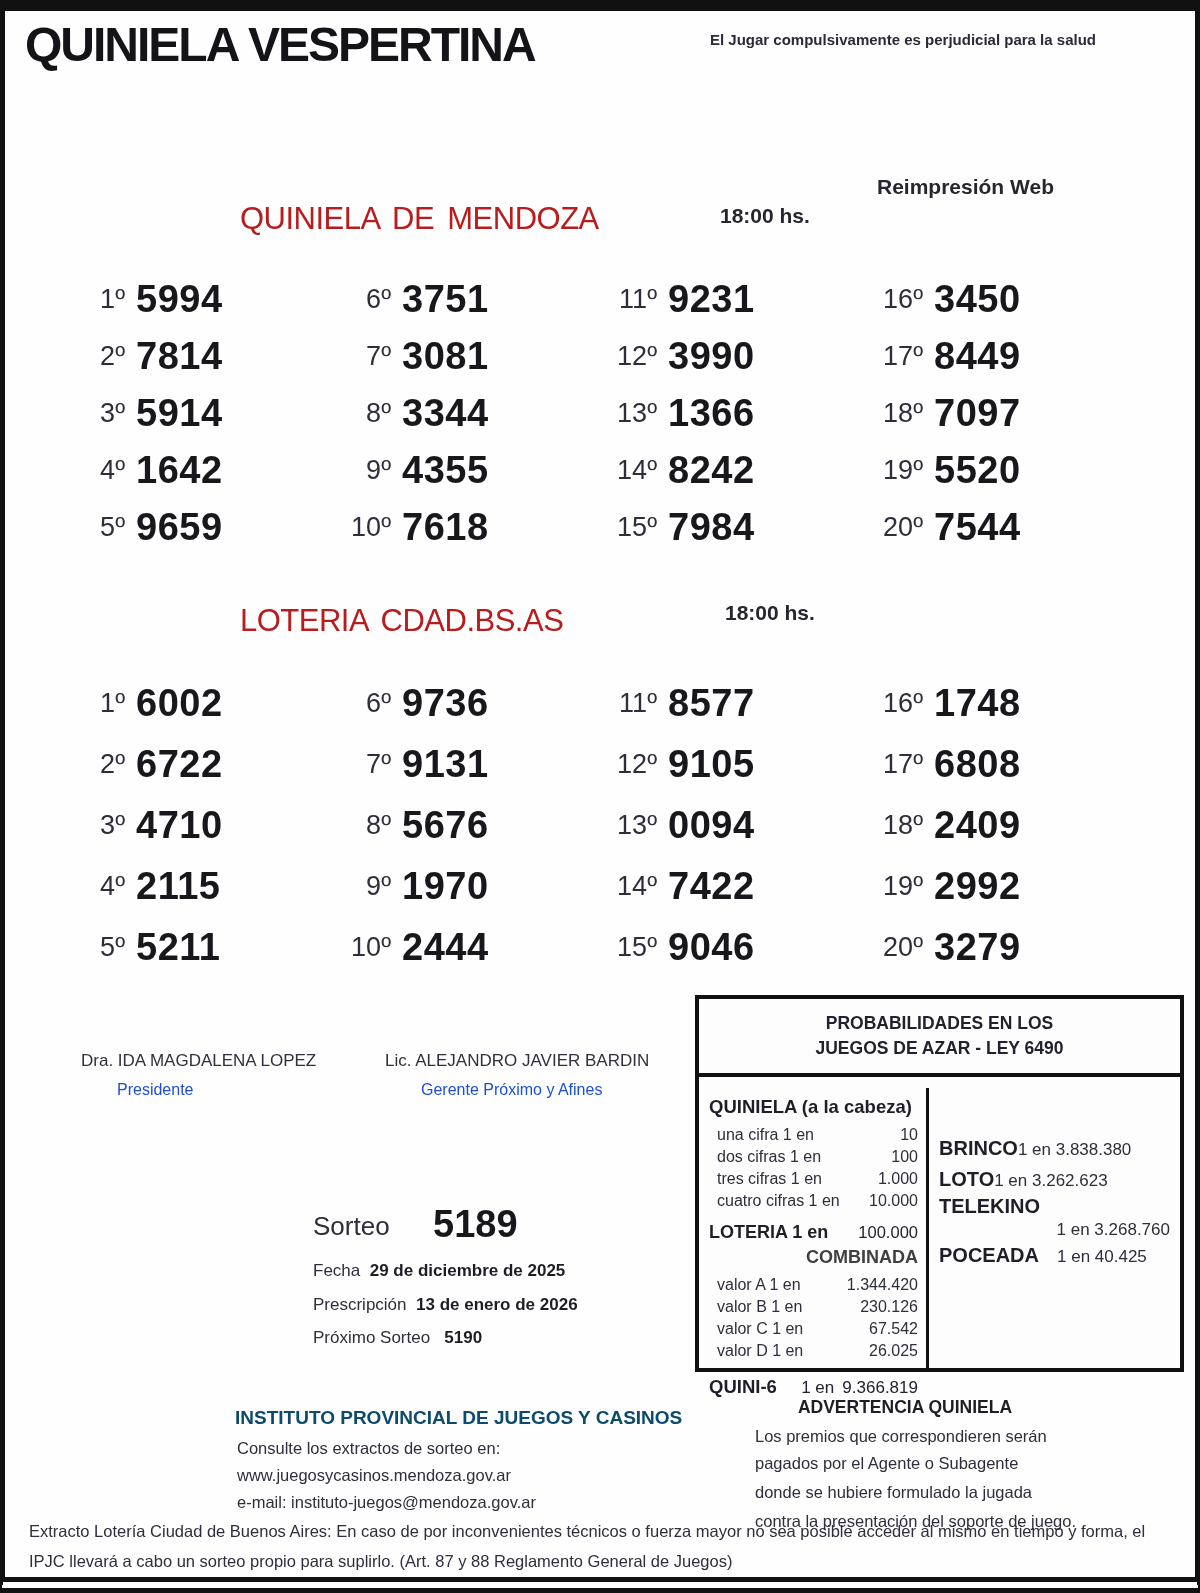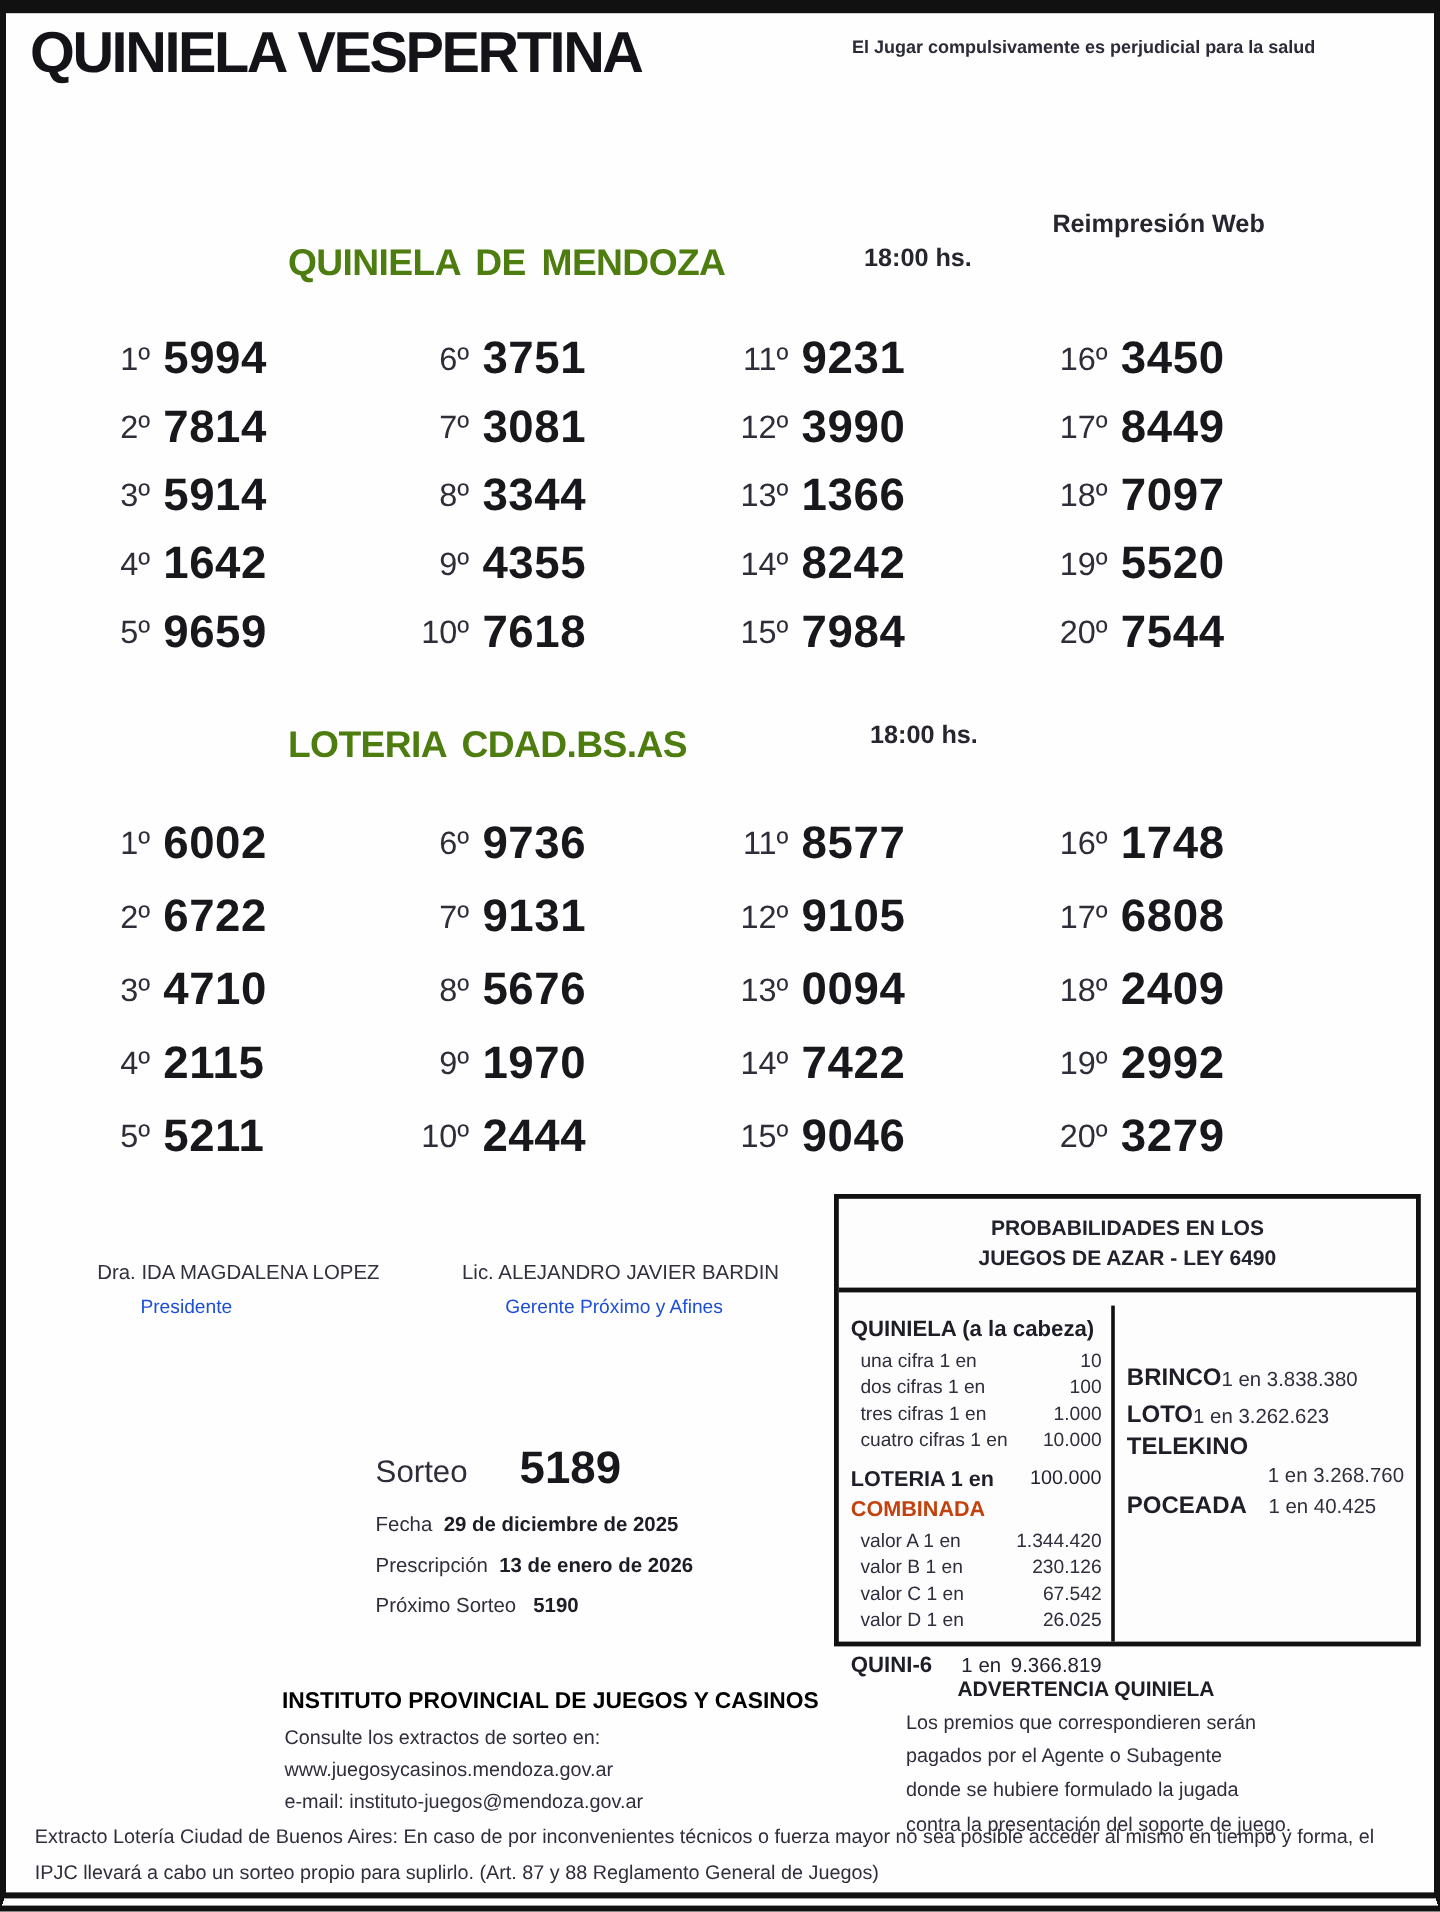--- a/index.html
+++ b/index.html
@@ -16,21 +16,21 @@
     color:#222230;
     overflow:hidden;
     margin:0 auto;
   }
   .abs { position:absolute; }
 
   .doc-title { left:20px; top:6px; font-size:48px; font-weight:bold; letter-spacing:-2px; color:#141418; }
   .top-warning { left:705px; top:20px; width:460px; font-size:15px; font-weight:bold; color:#2a2a38; }
   .reprint { left:872px; top:164px; font-size:21px; font-weight:bold; color:#26262e; }
 
-  .section-title { font-size:31px; font-weight:bold; color:#4d7c0f; letter-spacing:-0.5px; word-spacing:5px; }
+  .section-title { font-size:31px; font-weight:normal; color:#b91c1c; letter-spacing:-0.5px; word-spacing:5px; }
   .section-time { font-size:21px; font-weight:bold; color:#26262e; }
 
   .res-grid { position:absolute; display:grid; grid-auto-flow:column; grid-template-columns:repeat(4,266px); }
   #mendoza-grid { left:58px; top:260px; grid-template-rows:repeat(5,57px); }
   #bsas-grid   { left:58px; top:662px; grid-template-rows:repeat(5,61px); }
   .cell { display:flex; align-items:center; }
   .pos { width:62px; text-align:right; font-size:27px; color:#2e2e3a; margin-right:11px; flex:none; }
   .val { font-size:38px; font-weight:bold; color:#17171c; letter-spacing:0.5px; }
 
   .official-name { font-size:17px; color:#30303e; }
@@ -46,35 +46,35 @@
   .prob-header { height:74px; border-bottom:4px solid #111; display:flex; flex-direction:column; justify-content:center; align-items:center; gap:4px; }
   .prob-header div { font-weight:bold; font-size:17.5px; color:#22222e; }
   .prob-body { display:flex; height:291px; }
   .prob-left { width:230px; flex:none; border-right:3px solid #111; box-sizing:border-box; padding:8px 8px 18px 10px; display:flex; flex-direction:column;margin-top:11px; }
   .prob-right { flex:1; position:relative; padding:0 10px 0 10px; }
   .prob-title { font-weight:bold; font-size:18.5px; color:#1e1e28; margin-bottom:6px; }
   .prow { display:flex; justify-content:space-between; font-size:16px; color:#2e2e3c; line-height:22px; padding-left:8px; }
   .prow .pv { text-align:right; }
   .ploteria { display:flex; justify-content:space-between; font-size:16.5px; margin-top:8px; line-height:24px; }
   .ploteria .pl { font-weight:bold; font-size:18px; color:#1e1e28; }
-  .pcomb-title { font-weight:bold; font-size:18px; color:#c2410c; line-height:26px; margin-bottom:4px; }
+  .pcomb-title { font-weight:bold; font-size:18px; color:#404040; line-height:26px; margin-bottom:4px;text-align:right; }
   .pquini { display:flex; font-size:17px; margin-top:14px; align-items:baseline; }
   .pquini .pl { font-weight:bold; font-size:18.5px; color:#1e1e28; width:92px; }
   .pquini .pm { width:54px; text-align:center; }
   .pquini .pv { flex:1; text-align:right; }
   .game-row { display:flex; align-items:flex-end; }
   .game-name { font-weight:bold; font-size:20px; color:#1e1e28; }
   .game-odds { font-size:17px; color:#2e2e3c; }
   #game-brinco { margin-top:60px; }
   #game-loto { margin-top:8px; }
   #game-telekino { margin-top:4px; flex-direction:column; align-items:stretch; }
   #game-telekino .game-odds { text-align:right; margin-top:2px; }
   #game-poceada { margin-top:4px; justify-content:flex-start; gap:18px; align-items:baseline; }
 
-  .inst-title { font-size:19px; font-weight:bold; color:#000000; }
+  .inst-title { font-size:19px; font-weight:bold; color:#0c4a6e; }
   .inst-line { font-size:16.5px; color:#2e2e3c; line-height:27px; }
 
   .adv-title { font-size:17.5px; font-weight:bold; color:#1d1d26; text-align:center; width:330px; }
   .adv-line { font-size:16.5px; color:#2e2e3c; line-height:27.5px; }
 
   .footer-text { font-size:16.5px; color:#2e2e3c; line-height:30px; }
 </style>
 </head>
 <body>
 

